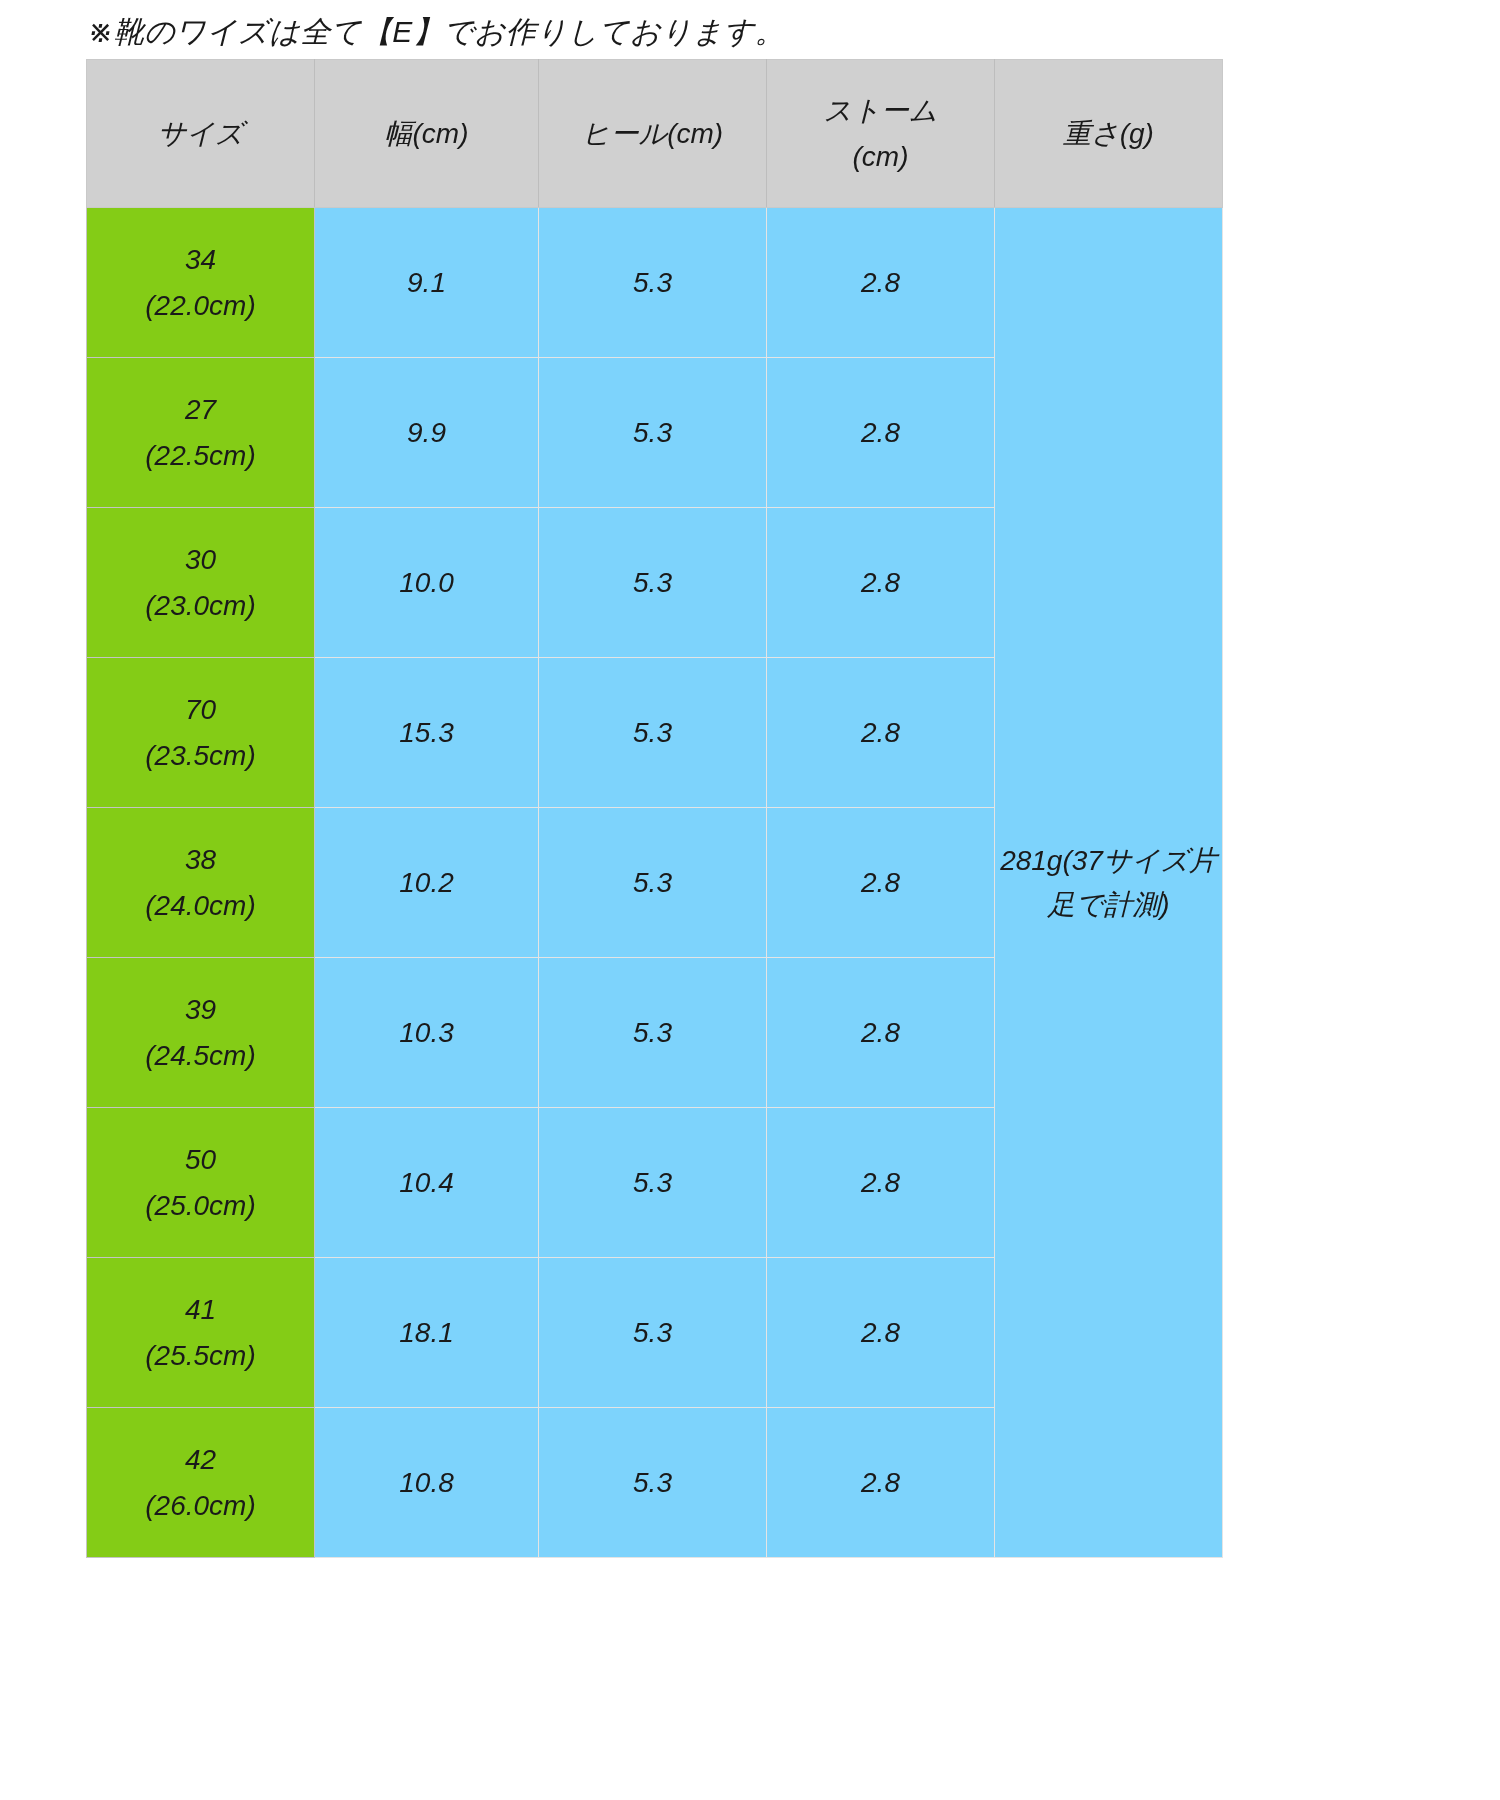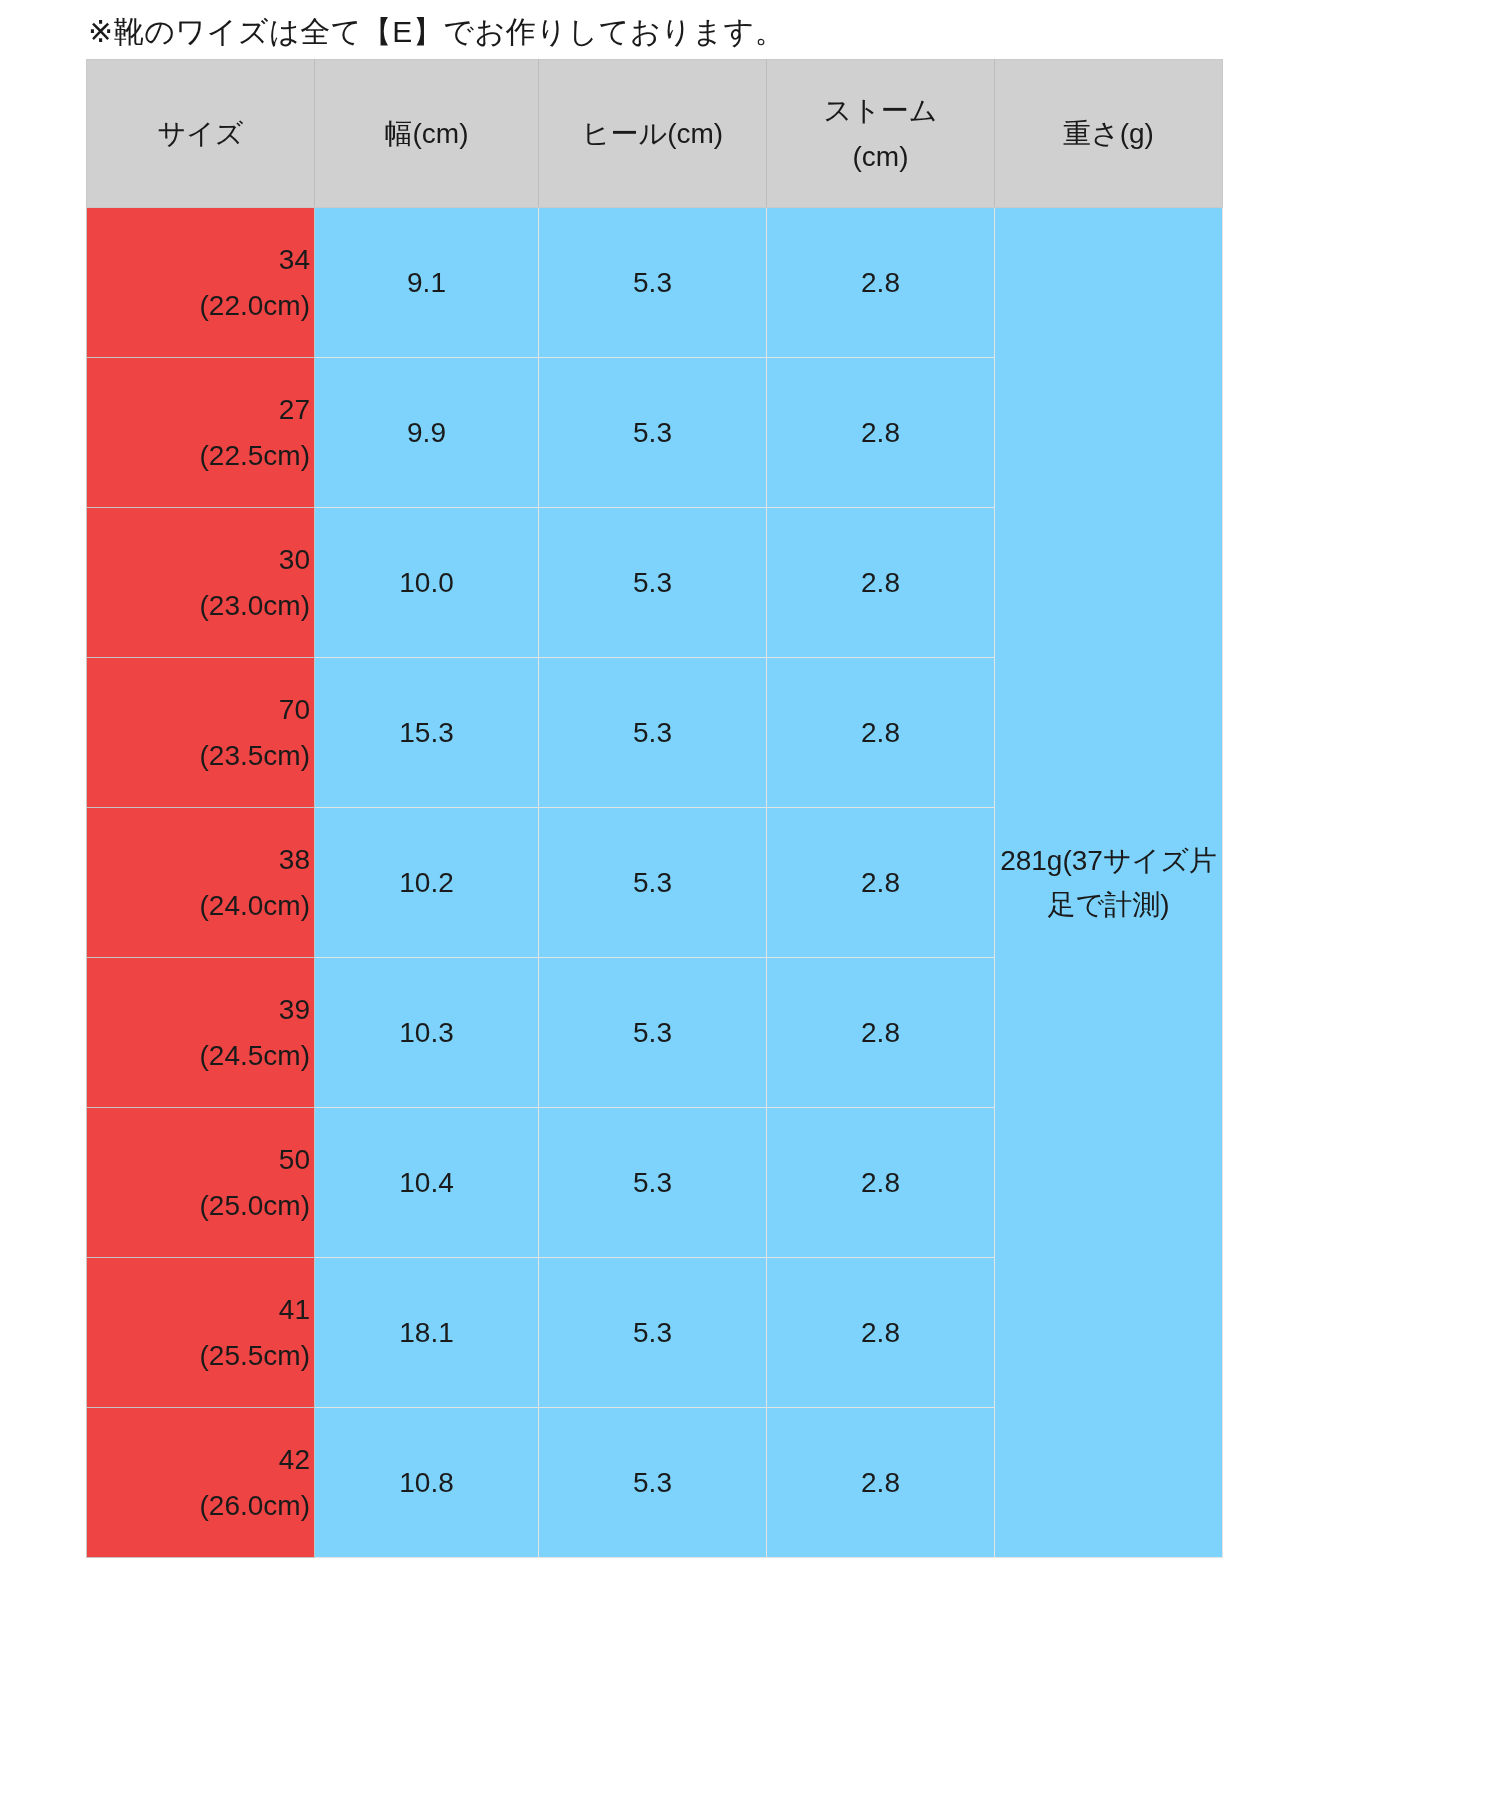--- a/index.html
+++ b/index.html
@@ -14,20 +14,21 @@
     color: #1a1a1a;
     -webkit-font-smoothing: antialiased;
   }
 
   .page {
     position: relative;
     width: 1332px;
     height: 1800px;
     box-sizing: border-box;
     padding: 0;
+    font-style: italic;
   }
 
   .note {
     position: absolute;
     left: 88px;
     top: 12px;
     font-size: 30px;
     line-height: 40px;
     letter-spacing: 0.5px;
     color: #1a1a1a;
@@ -72,23 +73,22 @@
   .size-table thead th:last-child {
     border-right-color: #c9c9c9;
   }
 
   .size-table tbody td {
     height: 150px;
     background: #7dd3fc;
   }
 
   .size-table tbody td.size-cell {
-    background: #ef4444;
+    background: #84cc16;
     border-color: #c4c4c4;
-    text-align: right;
   }
 
   .size-cell .sz-num {
     display: block;
     line-height: 46px;
   }
   .size-cell .sz-cm {
     display: block;
     line-height: 46px;
   }

